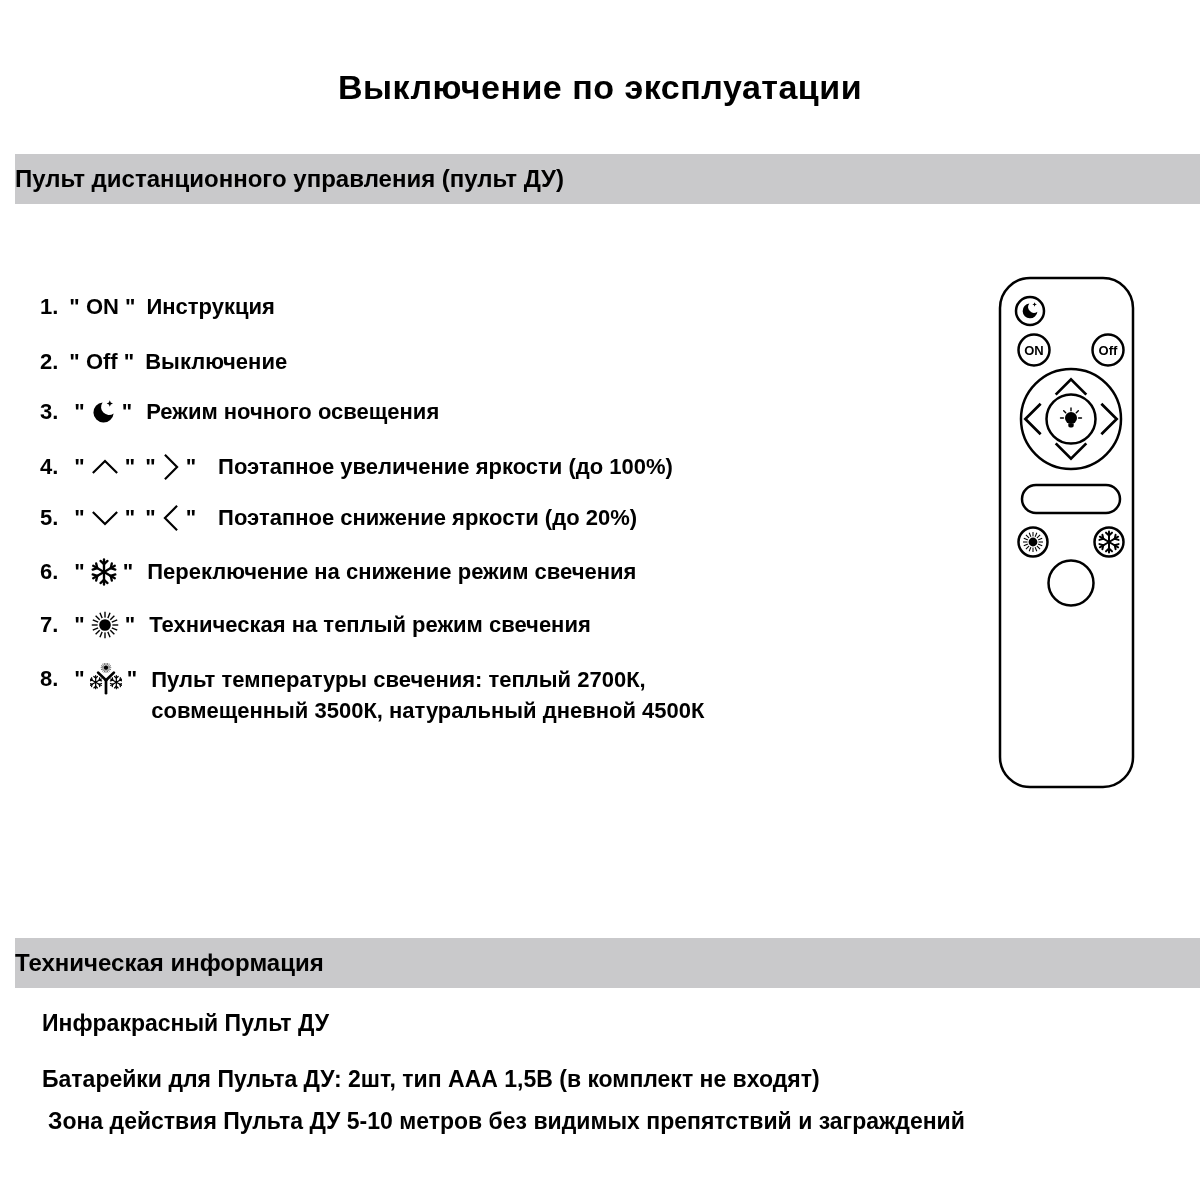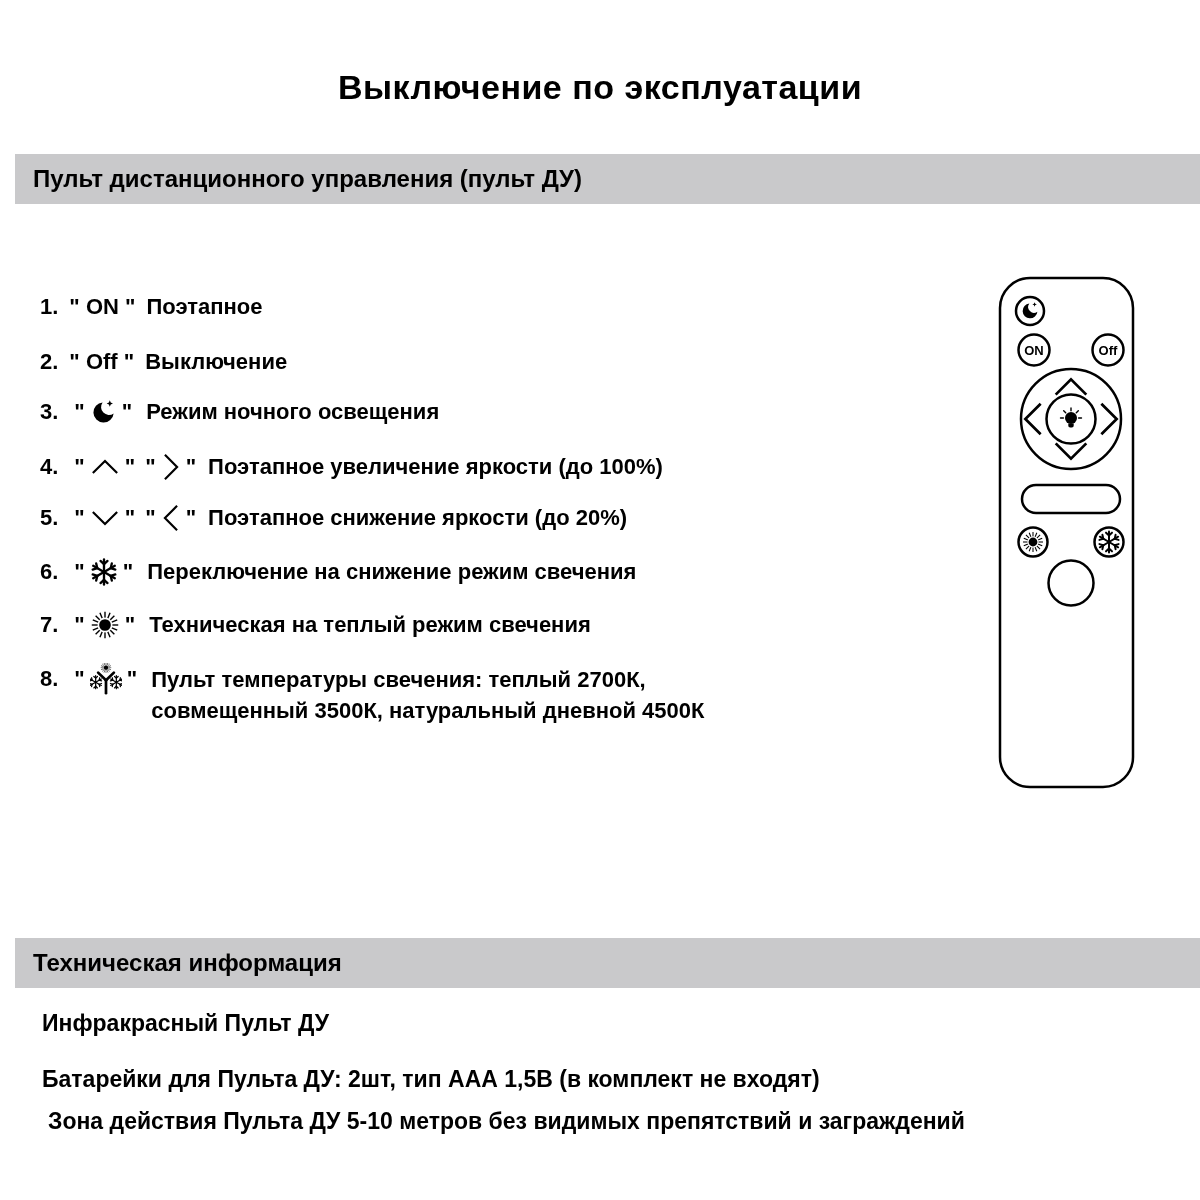--- a/index.html
+++ b/index.html
@@ -12,35 +12,35 @@
     overflow: hidden;
   }
   .page-title {
     position: absolute; top: 67px; left: 0; width: 100%;
     text-align: center; font-size: 34px; line-height: 41px;
     letter-spacing: 0.5px;
   }
   .section-bar {
     position: absolute; left: 15px; right: 0; height: 50px;
     background: #c9c9cb; display: flex; align-items: center;
-    padding-left: 18px; font-size: 24px;
+    font-size: 24px;
   }
   #bar-remote { top: 154px; }
   #bar-tech   { top: 938px; }
 
   .item {
     position: absolute; left: 40px;
     display: flex; align-items: center;
     font-size: 22px; white-space: nowrap; line-height: 30px;
   }
   .num { margin-right: 11px; }
   .q   { margin: 0 5px; }
   .tok { margin-right: 2px; }
   .txt { margin-left: 9px; }
-  .txt-wide { margin-left: 7px; }
+  .txt-wide { margin-left: 17px; }
   .icon { display: block; flex: 0 0 auto; }
 
   #item-8 { align-items: flex-start; }
   #item-8 .lines { margin-left: 9px; line-height: 31px; }
   #item-8 .icon  { margin-top: -1px; }
 
   .tech-line { position: absolute; left: 42px; font-size: 23px; line-height: 30px; white-space: nowrap; }
   #tech-0 { top: 1008px; }
   #tech-1 { top: 1064px; }
   #tech-2 { top: 1106px; margin-left: 6px; }
@@ -117,21 +117,21 @@
 
 <div class="page-title">Выключение по эксплуатации</div>
 
 <div class="section-bar" id="bar-remote">
   <span>Пульт дистанционного управления (пульт ДУ)</span>
 </div>
 
 <div class="item" id="item-1" style="top:292px">
   <span class="num">1.</span>
   <span class="tok">" ON "</span>
-  <span class="txt">Поэтапное</span>
+  <span class="txt">Инструкция</span>
 </div>
 
 <div class="item" id="item-2" style="top:347px">
   <span class="num">2.</span>
   <span class="tok">" Off "</span>
   <span class="txt">Выключение</span>
 </div>
 
 <div class="item" id="item-3" style="top:397px">
   <span class="num">3.</span>

